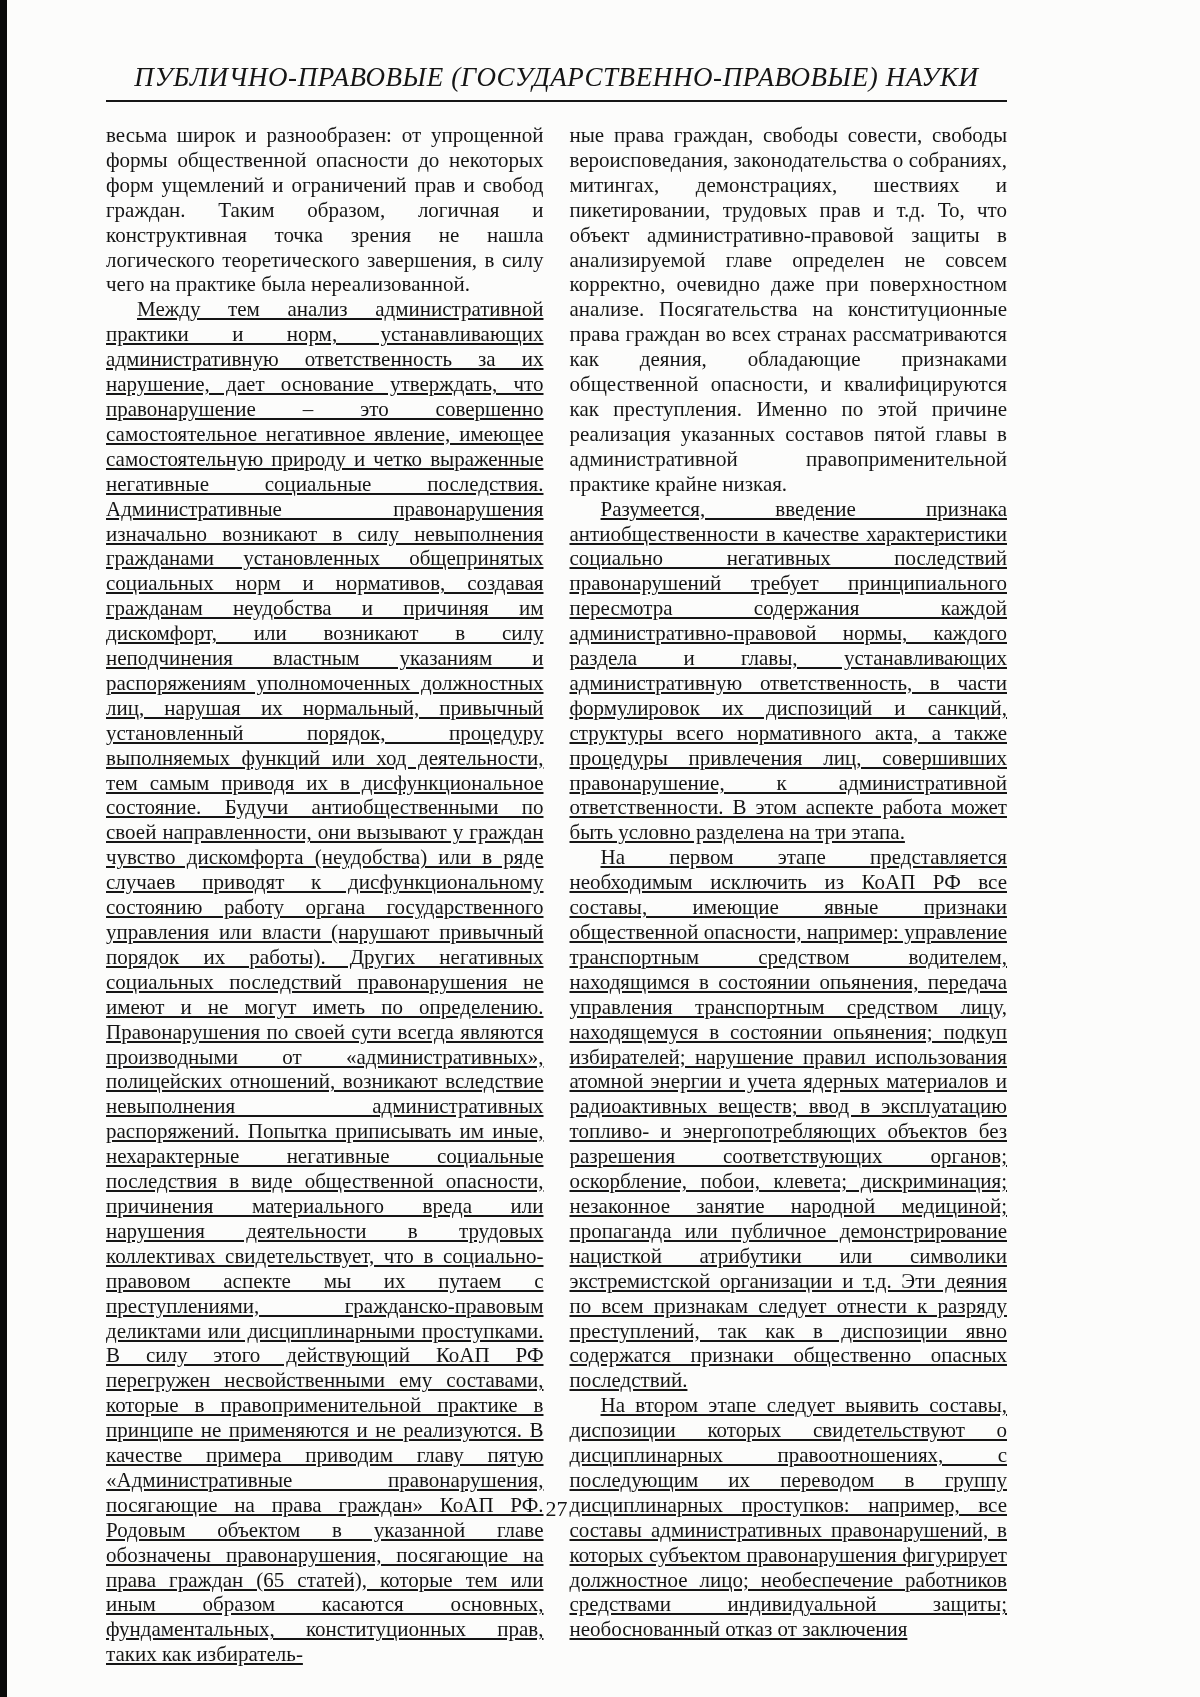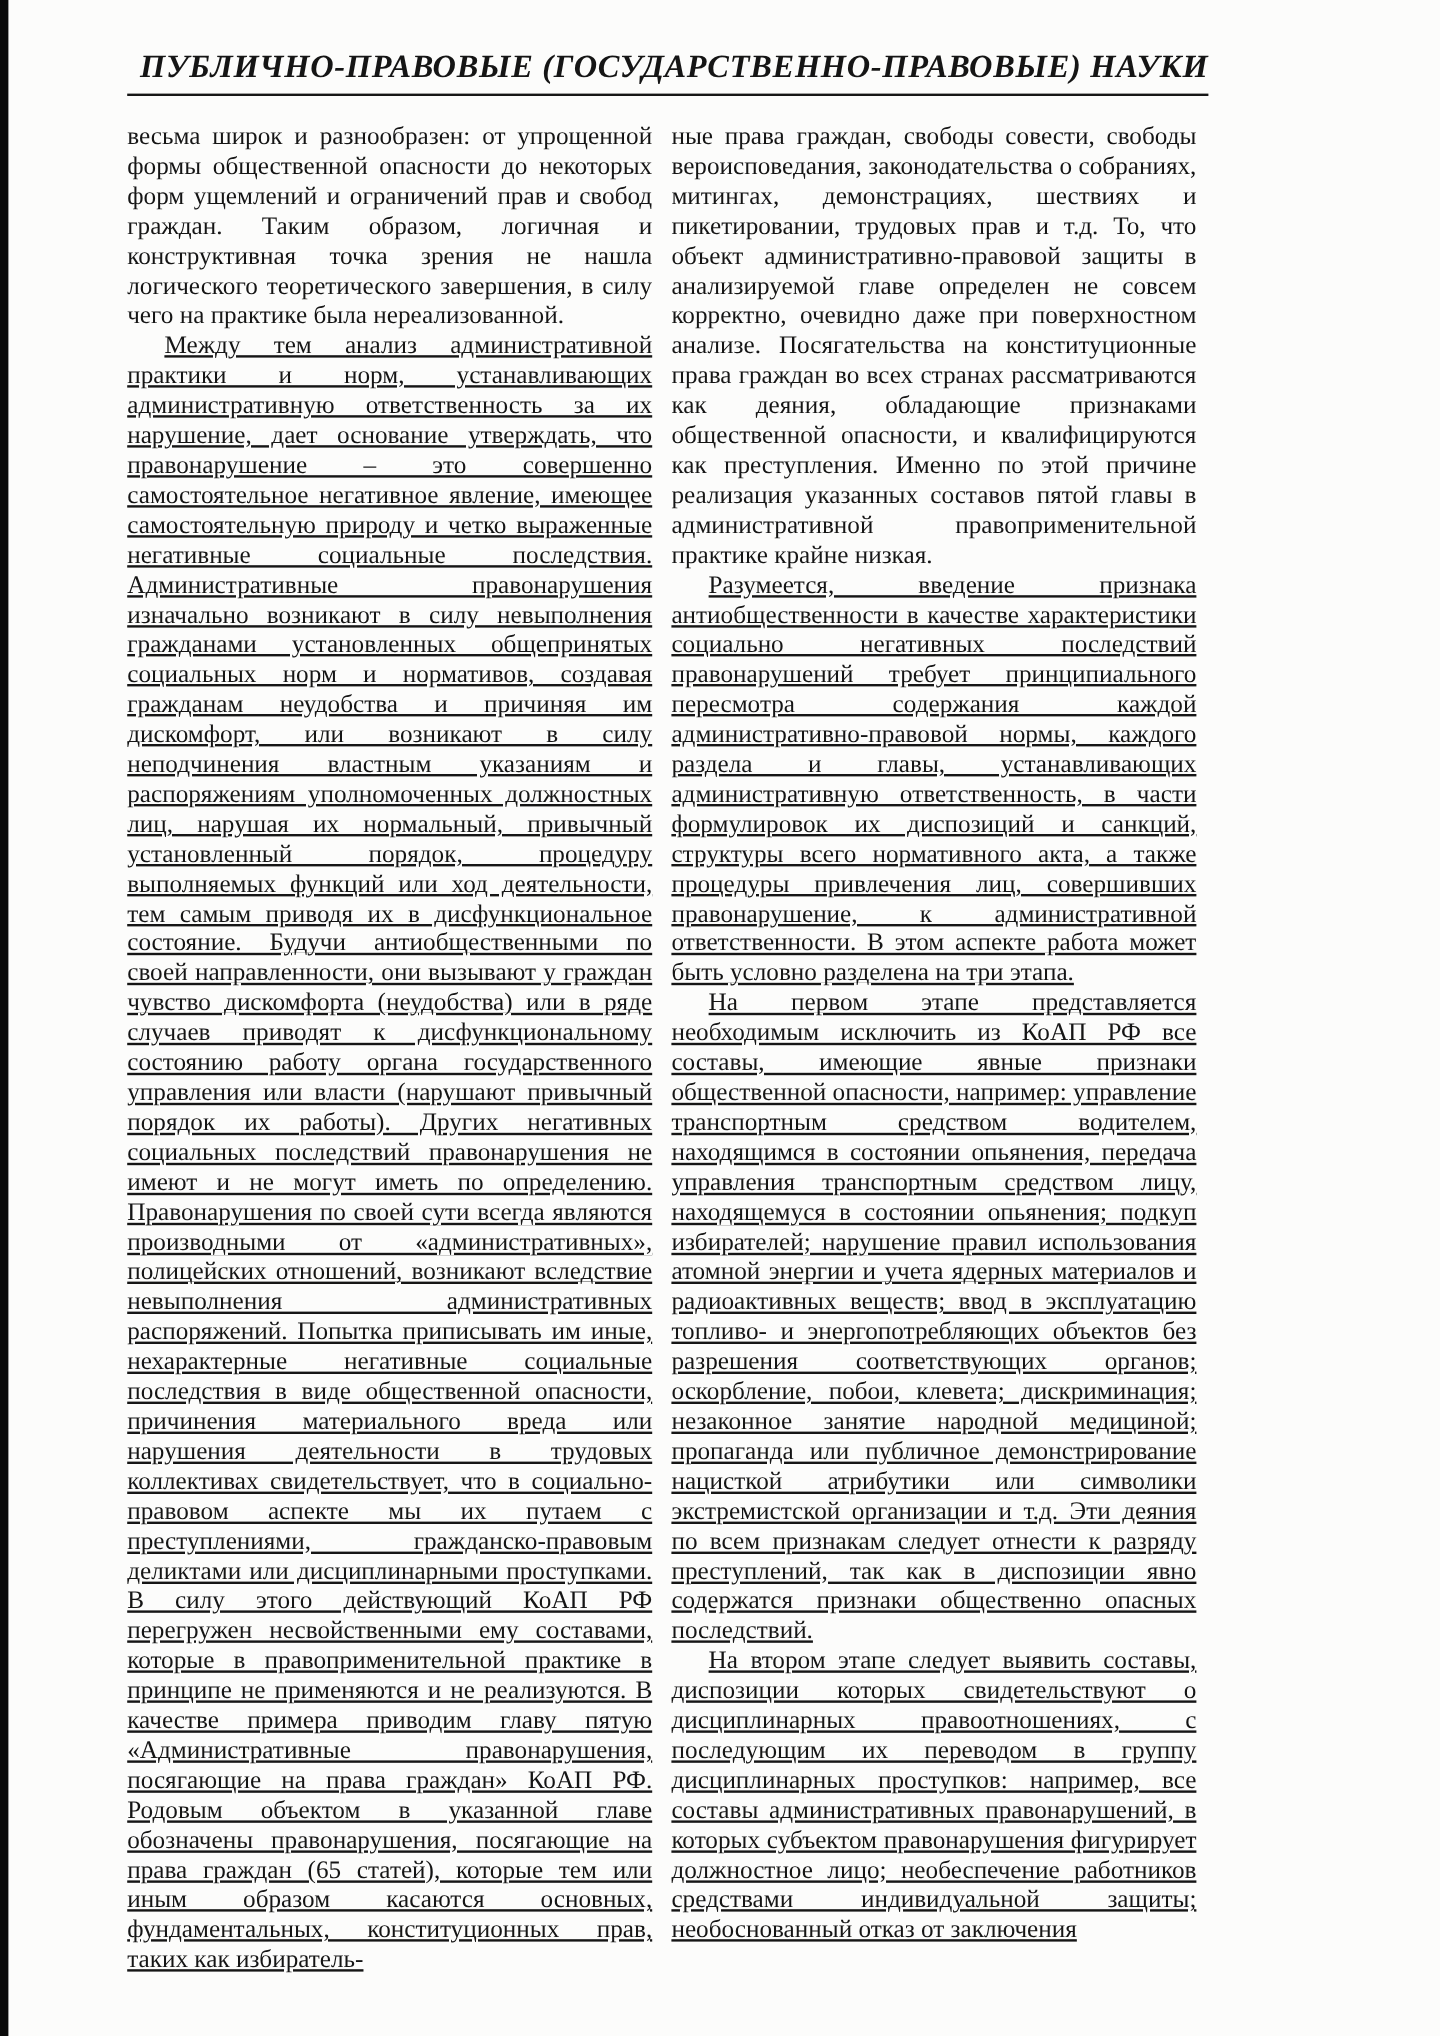--- a/index.html
+++ b/index.html
@@ -23,36 +23,36 @@
       height: 1697px;
       background: #0a0a0a;
     }
     .page {
       position: absolute;
       left: 106px;
       top: 0;
       width: 901px;
     }
     .running-head {
-      margin-top: 40px;
-      text-align: right;
-      font-weight: bold;
+      margin-top: 62px;
+      text-align: center;
+      font-weight: normal;
       font-style: italic;
       font-size: 27px;
       letter-spacing: 0.6px;
       white-space: nowrap;
     }
     .header-rule {
       border-bottom: 2.5px solid #161616;
       margin-top: 7px;
     }
     .content {
       margin-top: 21px;
       display: flex;
-      gap: 16px;
+      gap: 26px;
     }
     .col {
       width: 437.5px;
       font-size: 21px;
       line-height: 24.9px;
       text-align: justify;
       text-justify: inter-word;
     }
     .col p {
       margin: 0;
@@ -92,14 +92,15 @@
 
     <div class="col">
       <p>ные права граждан, свободы совести, свободы вероисповедания, законодательства о собраниях, митингах, демонстрациях, шествиях и пикетировании, трудовых прав и т.д. То, что объект административно-правовой защиты в анализируемой главе определен не совсем корректно, очевидно даже при поверхностном анализе. Посягательства на конституционные права граждан во всех странах рассматриваются как деяния, обладающие признаками общественной опасности, и квалифицируются как преступления. Именно по этой причине реализация указанных составов пятой главы в административной правоприменительной практике крайне низкая.</p>
       <p class="indent">Разумеется, введение признака антиобщественности в качестве характеристики социально негативных последствий правонарушений требует принципиального пересмотра содержания каждой административно-правовой нормы, каждого раздела и главы, устанавливающих административную ответственность, в части формулировок их диспозиций и санкций, структуры всего нормативного акта, а также процедуры привлечения лиц, совершивших правонарушение, к административной ответственности. В этом аспекте работа может быть условно разделена на три этапа.</p>
       <p class="indent">На первом этапе представляется необходимым исключить из КоАП РФ все составы, имеющие явные признаки общественной опасности, например: управление транспортным средством водителем, находящимся в состоянии опьянения, передача управления транспортным средством лицу, находящемуся в состоянии опьянения; подкуп избирателей; нарушение правил использования атомной энергии и учета ядерных материалов и радиоактивных веществ; ввод в эксплуатацию топливо- и энергопотребляющих объектов без разрешения соответствующих органов; оскорбление, побои, клевета; дискриминация; незаконное занятие народной медициной; пропаганда или публичное демонстрирование нацисткой атрибутики или символики экстремистской организации и т.д. Эти деяния по всем признакам следует отнести к разряду преступлений, так как в диспозиции явно содержатся признаки общественно опасных последствий.</p>
       <p class="indent">На втором этапе следует выявить составы, диспозиции которых свидетельствуют о дисциплинарных правоотношениях, с последующим их переводом в группу дисциплинарных проступков: например, все составы административных правонарушений, в которых субъектом правонарушения фигурирует должностное лицо; необеспечение работников средствами индивидуальной защиты; необоснованный отказ от заключения</p>
     </div>
 
   </div>
 
+  <div class="page-number">27</div>
 
 </div>
 
 </body></html>

